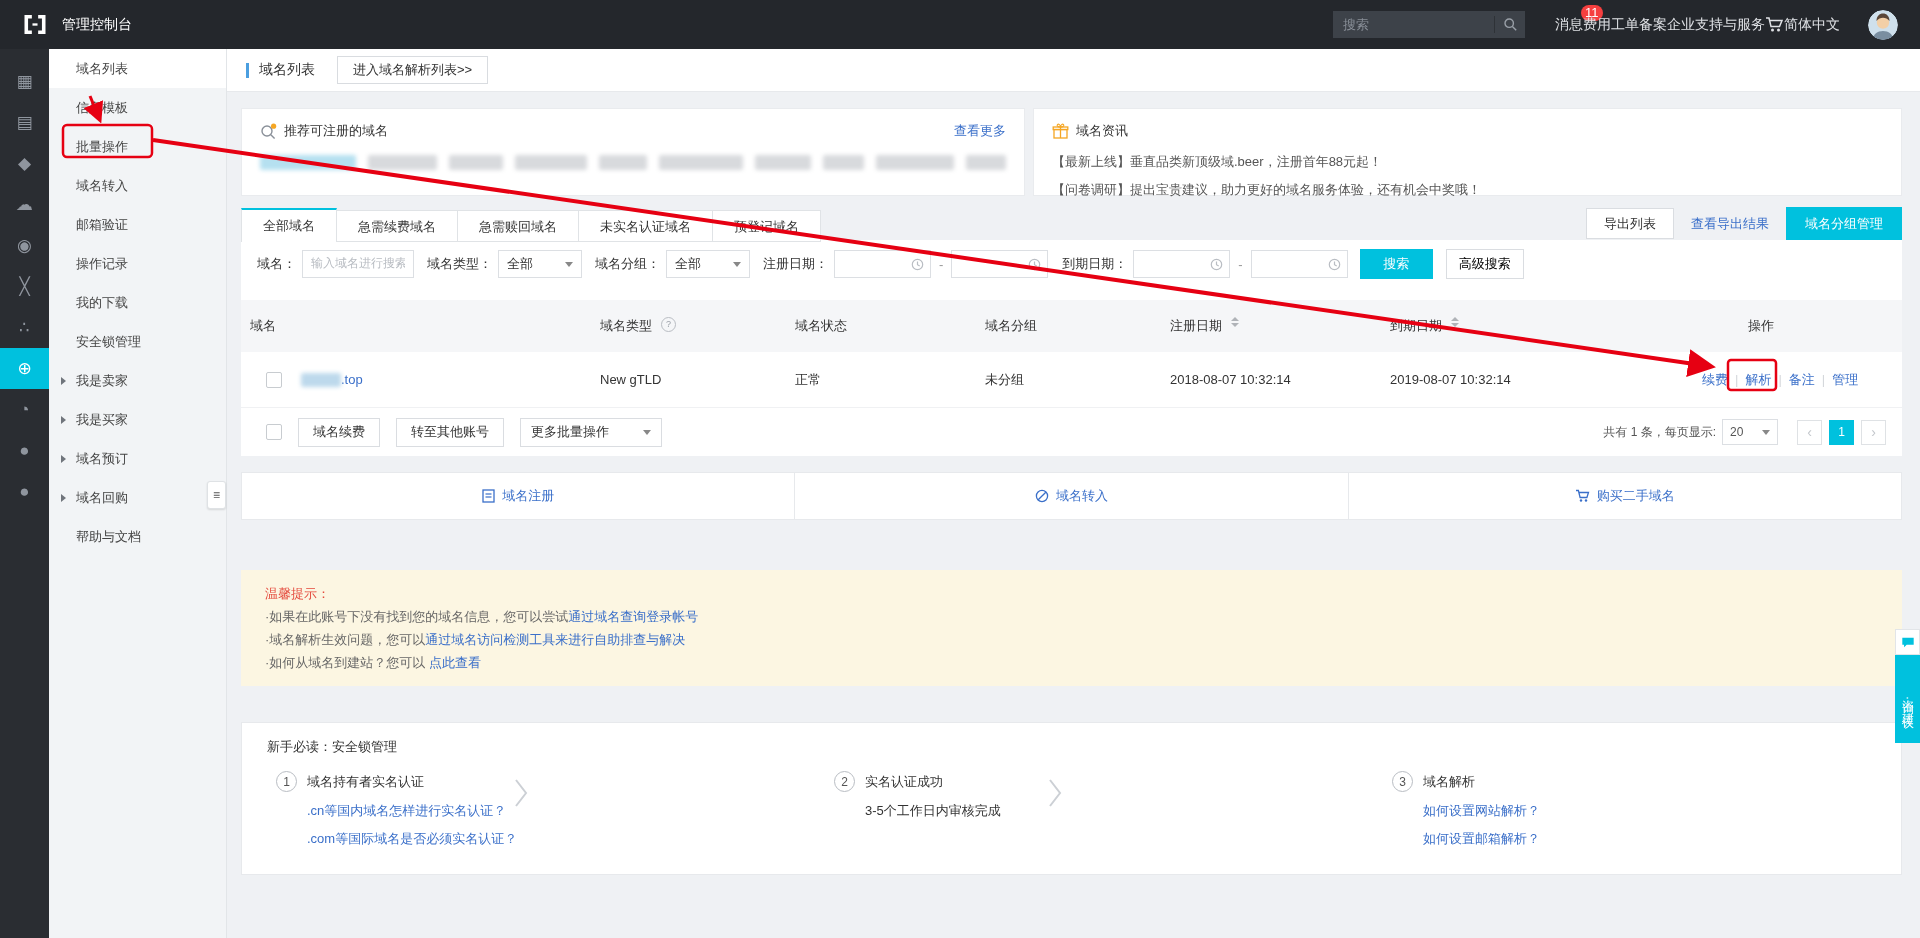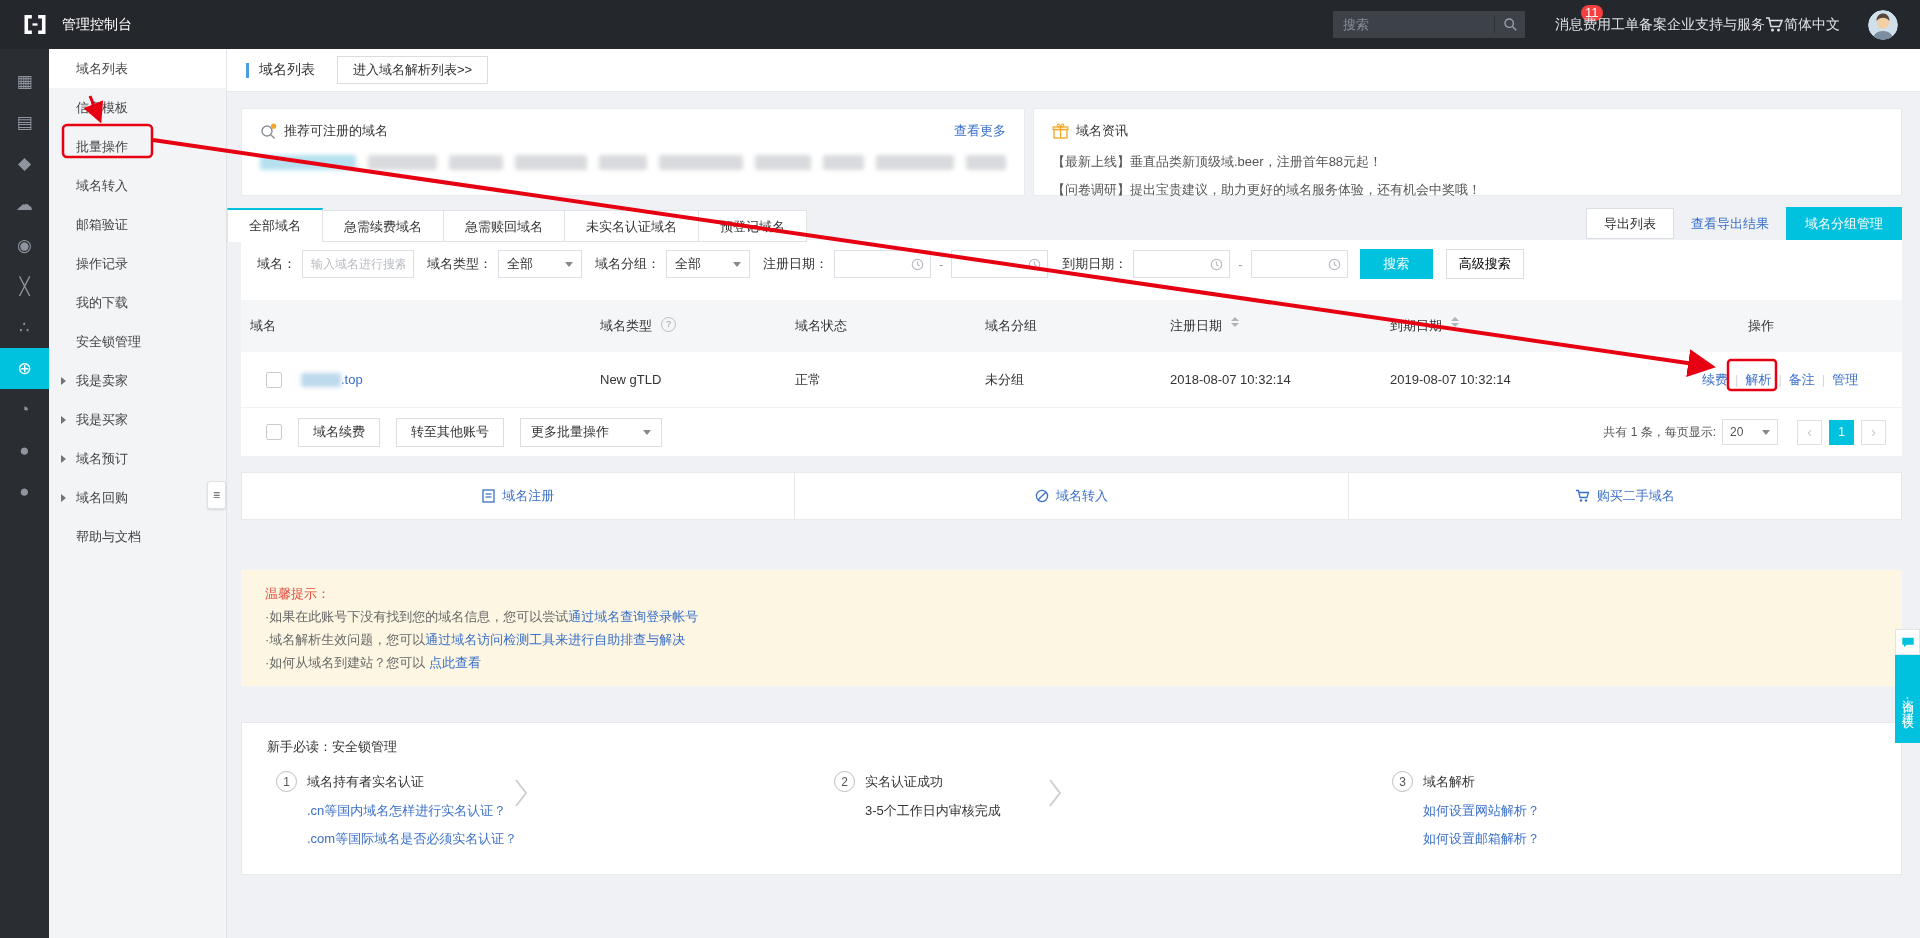--- a/index.html
+++ b/index.html
@@ -53,38 +53,38 @@
   .card-news{left:1033px;top:108px;width:869px;height:88px}
   .card-title-row{display:flex;align-items:center;font-size:13px;color:#333}
   .ct-icon{margin-right:7px;display:flex;align-items:center}
   .more-link{margin-left:auto;color:#3a6fc9;cursor:pointer}
   .blob-row{display:flex;gap:12px;margin-top:15px;align-items:center}
   .blob{height:15px;border-radius:2px;background:#d8dadd;filter:blur(2px)}
   .blob.hl{background:#b5e0f0}
   .news-line{font-size:13px;color:#555;margin-top:9px;line-height:19px;white-space:nowrap;overflow:hidden}
 
   
-  .tabs-row{position:absolute;left:227px;top:207px;right:18px;height:34px}
+  .tabs-row{position:absolute;left:241px;top:207px;right:18px;height:34px}
   .tabs{position:absolute;left:0;bottom:-1px;display:flex;align-items:flex-end;z-index:2}
   .tab{height:32px;line-height:32px;padding:0 21px;font-size:13px;background:#fff;
        border:1px solid #e0e3e6;border-left:none;color:#333;cursor:pointer;box-sizing:border-box}
   .tab:first-child{border-left:1px solid #e0e3e6}
   .tab.active{border-top:2px solid #00c1de;height:34px;line-height:31px;border-bottom:none}
   .tabs-toolbar{position:absolute;right:0;top:0;height:33px;display:flex;align-items:center}
   .export-btn{border:1px solid #dadde1;background:#fff;height:31px;padding:0 17px;font-size:13px;color:#333;cursor:pointer}
   .export-link{color:#3a6fc9;margin:0 17px;cursor:pointer}
   .group-btn{background:#00c1de;border:none;color:#fff;height:33px;padding:0 19px;font-size:13px;cursor:pointer}
 
   
   .panel{position:absolute;left:241px;top:240px;width:1661px;background:#fff;z-index:1}
   .filter-row{height:48px;display:flex;align-items:center;padding:0 9px 0 16px;white-space:nowrap}
   .f-label{color:#333;margin-right:6px}
   .f-group{display:flex;align-items:center;margin-right:13px}
   .f-input{width:112px;height:28px;border:1px solid #dcdfe3;padding:0 8px;font-size:12px;color:#333;
-           box-sizing:border-box;outline:none;font-family:Liberation Serif, serif}
+           box-sizing:border-box;outline:none;font-family:Liberation Mono, monospace}
   .f-input::placeholder{color:#b8bcc2}
   .f-select{width:84px;height:28px;border:1px solid #dcdfe3;display:flex;align-items:center;
             justify-content:space-between;padding:0 8px;box-sizing:border-box;cursor:pointer;background:#fff}
   .caret{width:0;height:0;border-left:4px solid transparent;border-right:4px solid transparent;border-top:5px solid #888}
   .f-date{width:97px;height:28px;border:1px solid #dcdfe3;display:flex;align-items:center;
           justify-content:flex-end;padding:0 6px;box-sizing:border-box;cursor:text}
   .range-sep{margin:0 8px;color:#999}
   .search-btn{width:73px;height:30px;background:#00c1de;color:#fff;border:none;font-size:13px;margin-left:12px;cursor:pointer}
   .adv-btn{width:78px;height:30px;background:#fff;border:1px solid #dadde1;font-size:13px;margin-left:13px;cursor:pointer}
 

